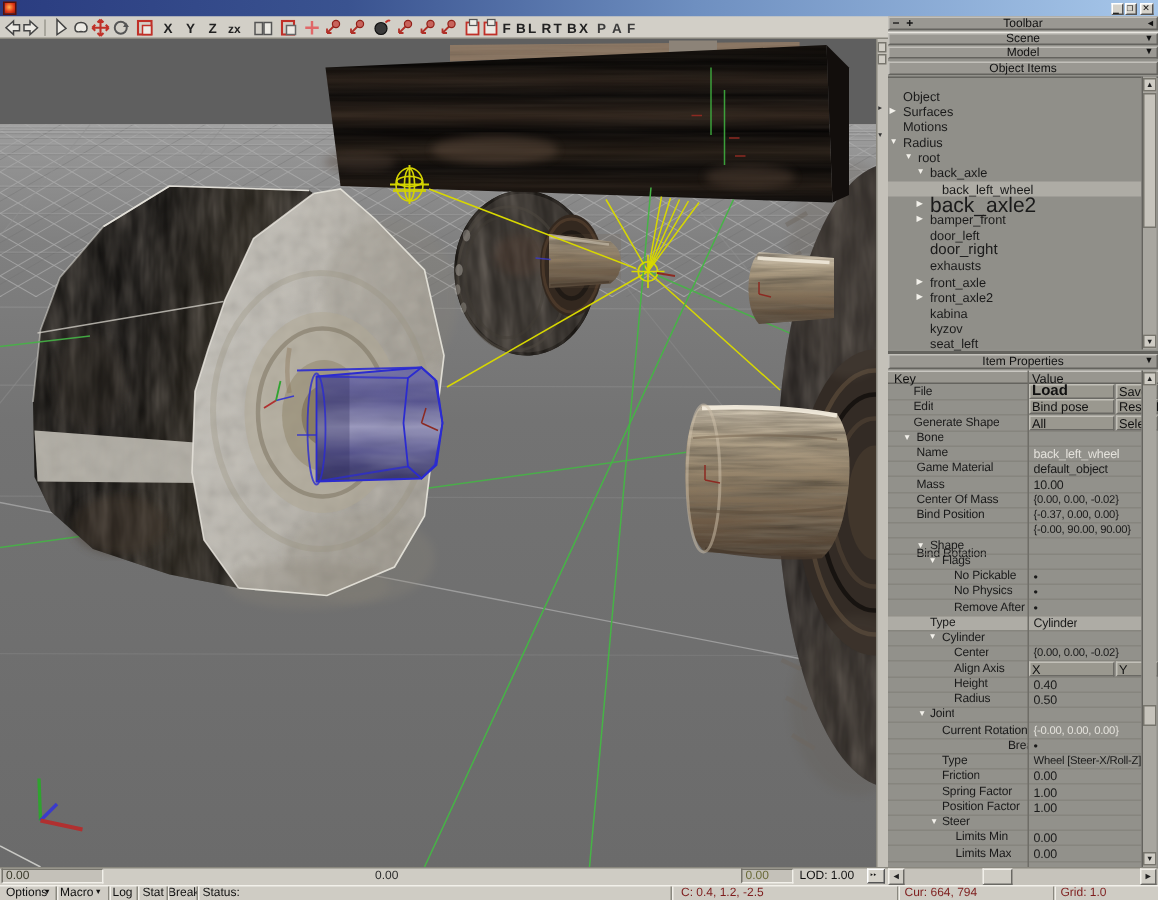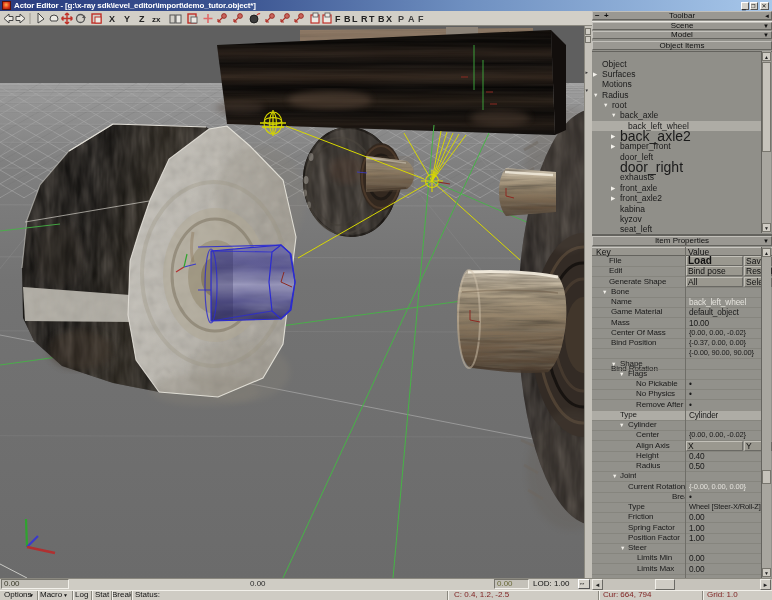--- a/index.html
+++ b/index.html
@@ -2,21 +2,20 @@
 <html><head><meta charset="utf-8"><style>
 html,body{margin:0;padding:0;width:772px;height:600px;overflow:hidden;
 font-family:"Liberation Sans",sans-serif;-webkit-font-smoothing:antialiased;}
 *{box-sizing:border-box;}
 #page{position:relative;width:772px;height:600px;background:#D2CFC7;}
 
 </style></head><body>
 <div id="page">
 <div style="position:absolute;left:0;top:0;width:772px;height:11px;background:linear-gradient(90deg,#2A3C80 0%,#3A5390 30%,#6E8FC0 60%,#A7C7EA 100%);"></div>
 <div style="position:absolute;left:2px;top:1px;width:9px;height:9px;background:radial-gradient(circle at 45% 40%,#FFB050 0%,#E03818 55%,#8E1808 100%);border:1px solid #5a1008;"></div>
-<div style="position:absolute;left:14px;top:0.5px;height:10px;line-height:10px;font-size:8px;color:#FFFFFF;font-weight:bold;white-space:pre;letter-spacing:-0.15px;">Actor Editor - [g:\x-ray sdk\level_editor\import\demo_tutor.object*]</div>
 <div style="position:absolute;left:741px;top:2px;width:8px;height:8px;background:#D5D2CA;border-top:1px solid #fff;border-left:1px solid #fff;border-right:1px solid #555;border-bottom:1px solid #555;"></div>
 <div style="position:absolute;left:750px;top:2px;width:8px;height:8px;background:#D5D2CA;border-top:1px solid #fff;border-left:1px solid #fff;border-right:1px solid #555;border-bottom:1px solid #555;"></div>
 <div style="position:absolute;left:760px;top:2px;width:9px;height:8px;background:#D5D2CA;border-top:1px solid #fff;border-left:1px solid #fff;border-right:1px solid #555;border-bottom:1px solid #555;"></div>
 <div style="position:absolute;left:742px;top:2px;height:10px;line-height:10px;font-size:5px;color:#111;font-weight:normal;white-space:pre;">▁</div>
 <div style="position:absolute;left:751px;top:0.5px;height:10px;line-height:10px;font-size:5px;color:#111;font-weight:normal;white-space:pre;">❐</div>
 <div style="position:absolute;left:761.5px;top:0.5px;height:10px;line-height:10px;font-size:6px;color:#111;font-weight:normal;white-space:pre;">✕</div>
 <div style="position:absolute;left:0;top:11px;width:592px;height:15px;background:#D2CFC7;border-bottom:1px solid #8a887f;"></div>
 <svg style="position:absolute;left:0;top:11px" width="592" height="15" viewBox="0 0 592 15">
       <path d="M9 3 L4 7.5 L9 12 L9 9.5 L13 9.5 L13 5.5 L9 5.5 Z" fill="#ECEAE4" stroke="#444" stroke-width="1"></path>
       <path d="M20 3 L25 7.5 L20 12 L20 9.5 L16 9.5 L16 5.5 L20 5.5 Z" fill="#ECEAE4" stroke="#444" stroke-width="1"></path>
@@ -504,21 +503,21 @@
 <div style="position:absolute;left:612px;top:100.0px;height:10px;line-height:10px;font-size:8.5px;color:#1a1a1a;font-weight:normal;white-space:pre;">root</div>
 <div style="position:absolute;left:603px;top:100.0px;height:10px;line-height:10px;font-size:5.5px;color:#f2f0ea;font-weight:normal;white-space:pre;">▼</div>
 <div style="position:absolute;left:620px;top:110.35px;height:10px;line-height:10px;font-size:8.5px;color:#1a1a1a;font-weight:normal;white-space:pre;">back_axle</div>
 <div style="position:absolute;left:611px;top:110.35px;height:10px;line-height:10px;font-size:5.5px;color:#f2f0ea;font-weight:normal;white-space:pre;">▼</div>
 <div style="position:absolute;left:628px;top:120.69999999999999px;height:10px;line-height:10px;font-size:8.5px;color:#1a1a1a;font-weight:normal;white-space:pre;">back_left_wheel</div>
 <div style="position:absolute;left:620px;top:131.05px;height:10px;line-height:10px;font-size:14px;color:#1a1a1a;font-weight:normal;white-space:pre;">back_axle2</div>
 <div style="position:absolute;left:611px;top:131.05px;height:10px;line-height:10px;font-size:5.5px;color:#f2f0ea;font-weight:normal;white-space:pre;">▶</div>
 <div style="position:absolute;left:620px;top:141.4px;height:10px;line-height:10px;font-size:8.5px;color:#1a1a1a;font-weight:normal;white-space:pre;">bamper_front</div>
 <div style="position:absolute;left:611px;top:141.4px;height:10px;line-height:10px;font-size:5.5px;color:#f2f0ea;font-weight:normal;white-space:pre;">▶</div>
 <div style="position:absolute;left:620px;top:151.75px;height:10px;line-height:10px;font-size:8.5px;color:#1a1a1a;font-weight:normal;white-space:pre;">door_left</div>
-<div style="position:absolute;left:620px;top:162.1px;height:10px;line-height:10px;font-size:14px;color:#1a1a1a;font-weight:normal;white-space:pre;">door_right</div>
+<div style="position:absolute;left:620px;top:162.1px;height:10px;line-height:10px;font-size:10px;color:#1a1a1a;font-weight:normal;white-space:pre;">door_right</div>
 <div style="position:absolute;left:620px;top:172.45px;height:10px;line-height:10px;font-size:8.5px;color:#1a1a1a;font-weight:normal;white-space:pre;">exhausts</div>
 <div style="position:absolute;left:620px;top:182.79999999999998px;height:10px;line-height:10px;font-size:8.5px;color:#1a1a1a;font-weight:normal;white-space:pre;">front_axle</div>
 <div style="position:absolute;left:611px;top:182.79999999999998px;height:10px;line-height:10px;font-size:5.5px;color:#f2f0ea;font-weight:normal;white-space:pre;">▶</div>
 <div style="position:absolute;left:620px;top:193.14999999999998px;height:10px;line-height:10px;font-size:8.5px;color:#1a1a1a;font-weight:normal;white-space:pre;">front_axle2</div>
 <div style="position:absolute;left:611px;top:193.14999999999998px;height:10px;line-height:10px;font-size:5.5px;color:#f2f0ea;font-weight:normal;white-space:pre;">▶</div>
 <div style="position:absolute;left:620px;top:203.5px;height:10px;line-height:10px;font-size:8.5px;color:#1a1a1a;font-weight:normal;white-space:pre;">kabina</div>
 <div style="position:absolute;left:620px;top:213.85px;height:10px;line-height:10px;font-size:8.5px;color:#1a1a1a;font-weight:normal;white-space:pre;">kyzov</div>
 <div style="position:absolute;left:620px;top:224.2px;height:10px;line-height:10px;font-size:8.5px;color:#1a1a1a;font-weight:normal;white-space:pre;text-align:center;">seat_left</div>
 <div style="position:absolute;left:761px;top:51px;width:10px;height:182px;background:#a8a69f;border-left:1px solid #64635e;"></div>
 <div style="position:absolute;left:762px;top:52px;width:9px;height:9px;background:#cfccc4;border:1px solid #77756d;"></div>

